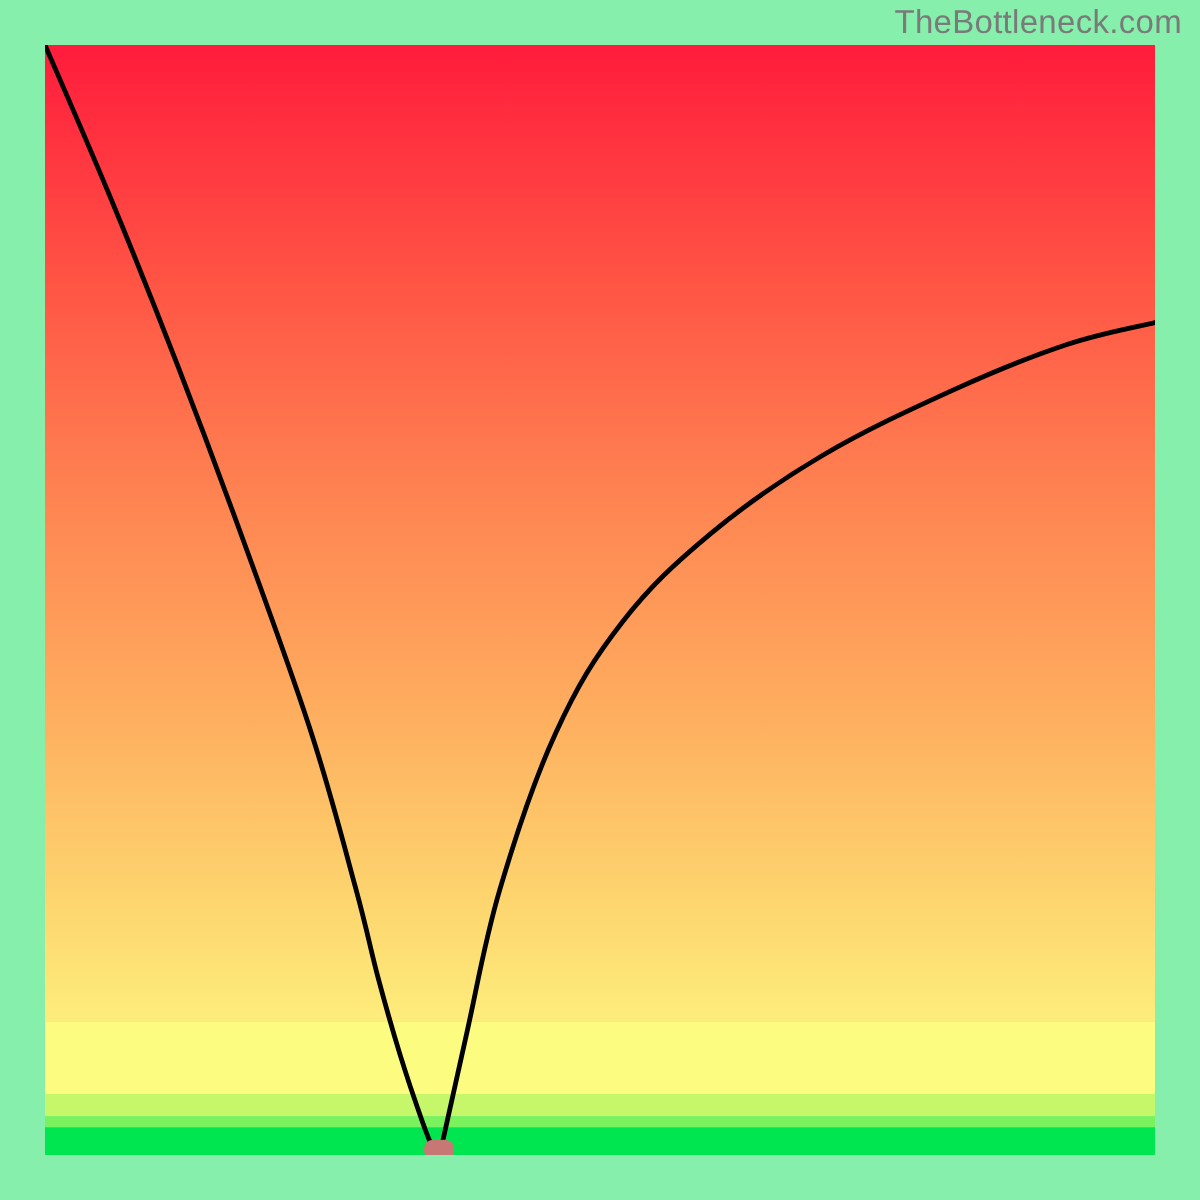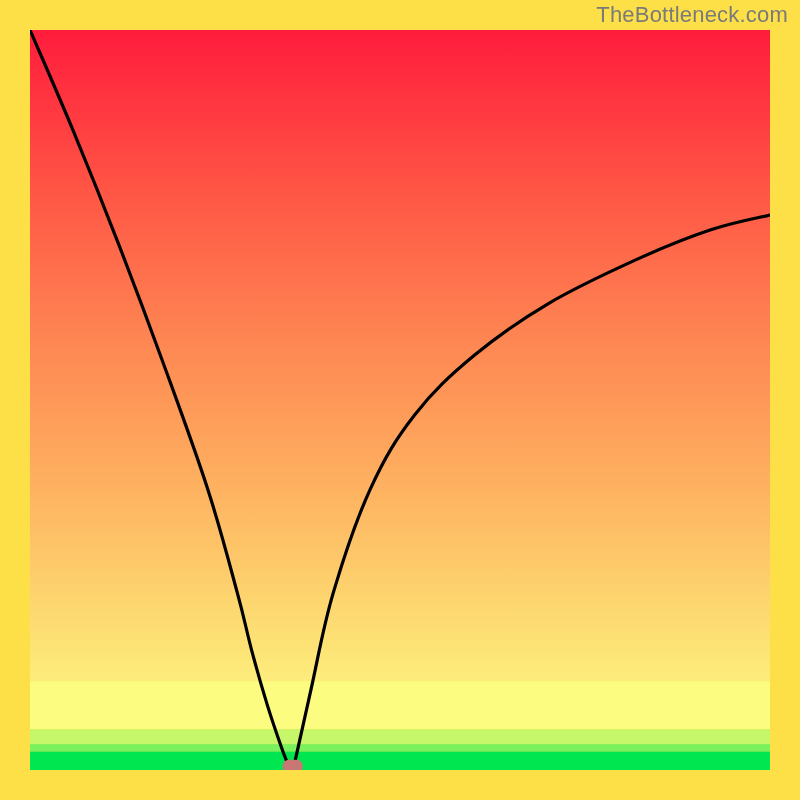--- a/index.html
+++ b/index.html
@@ -10,21 +10,21 @@
     background: #000;
     overflow: hidden;
     font-family: Arial, Helvetica, sans-serif;
   }
   .frame {
     position: absolute;
     left: 0;
     top: 0;
     width: 800px;
     height: 800px;
-    background: #fde047;
+    background: #86efac;
   }
   .watermark {
     position: absolute;
     top: 2px;
     right: 12px;
     color: #7a7a7a;
     font-size: 22px;
     font-weight: 500;
     letter-spacing: 0.2px;
     user-select: none;

